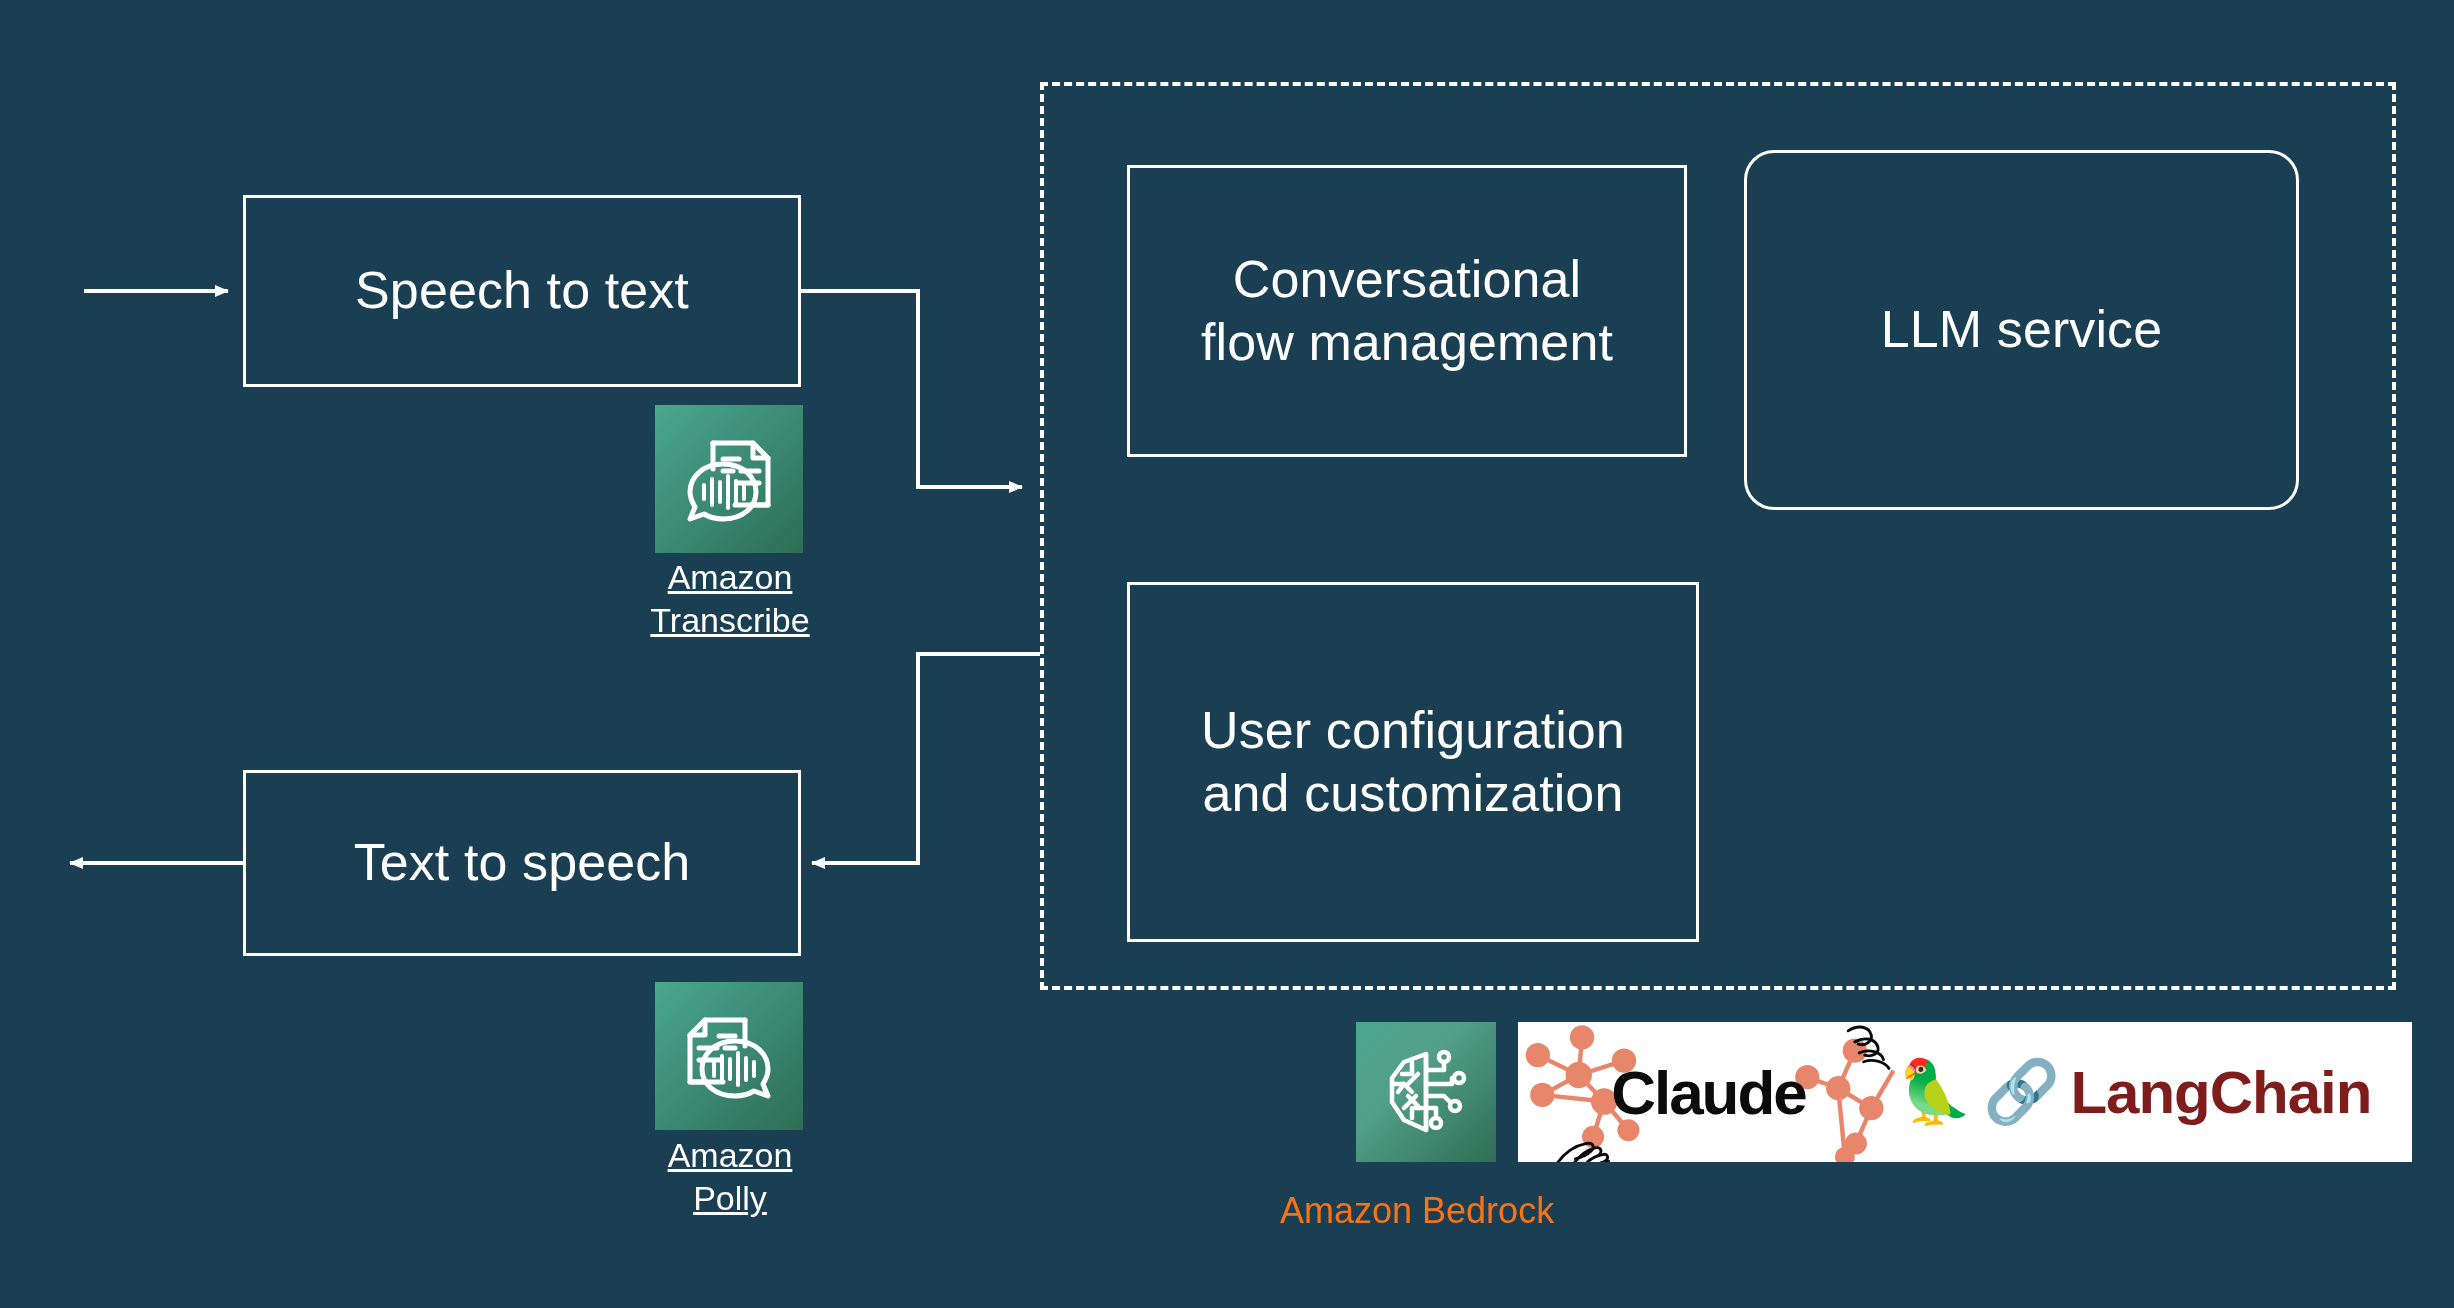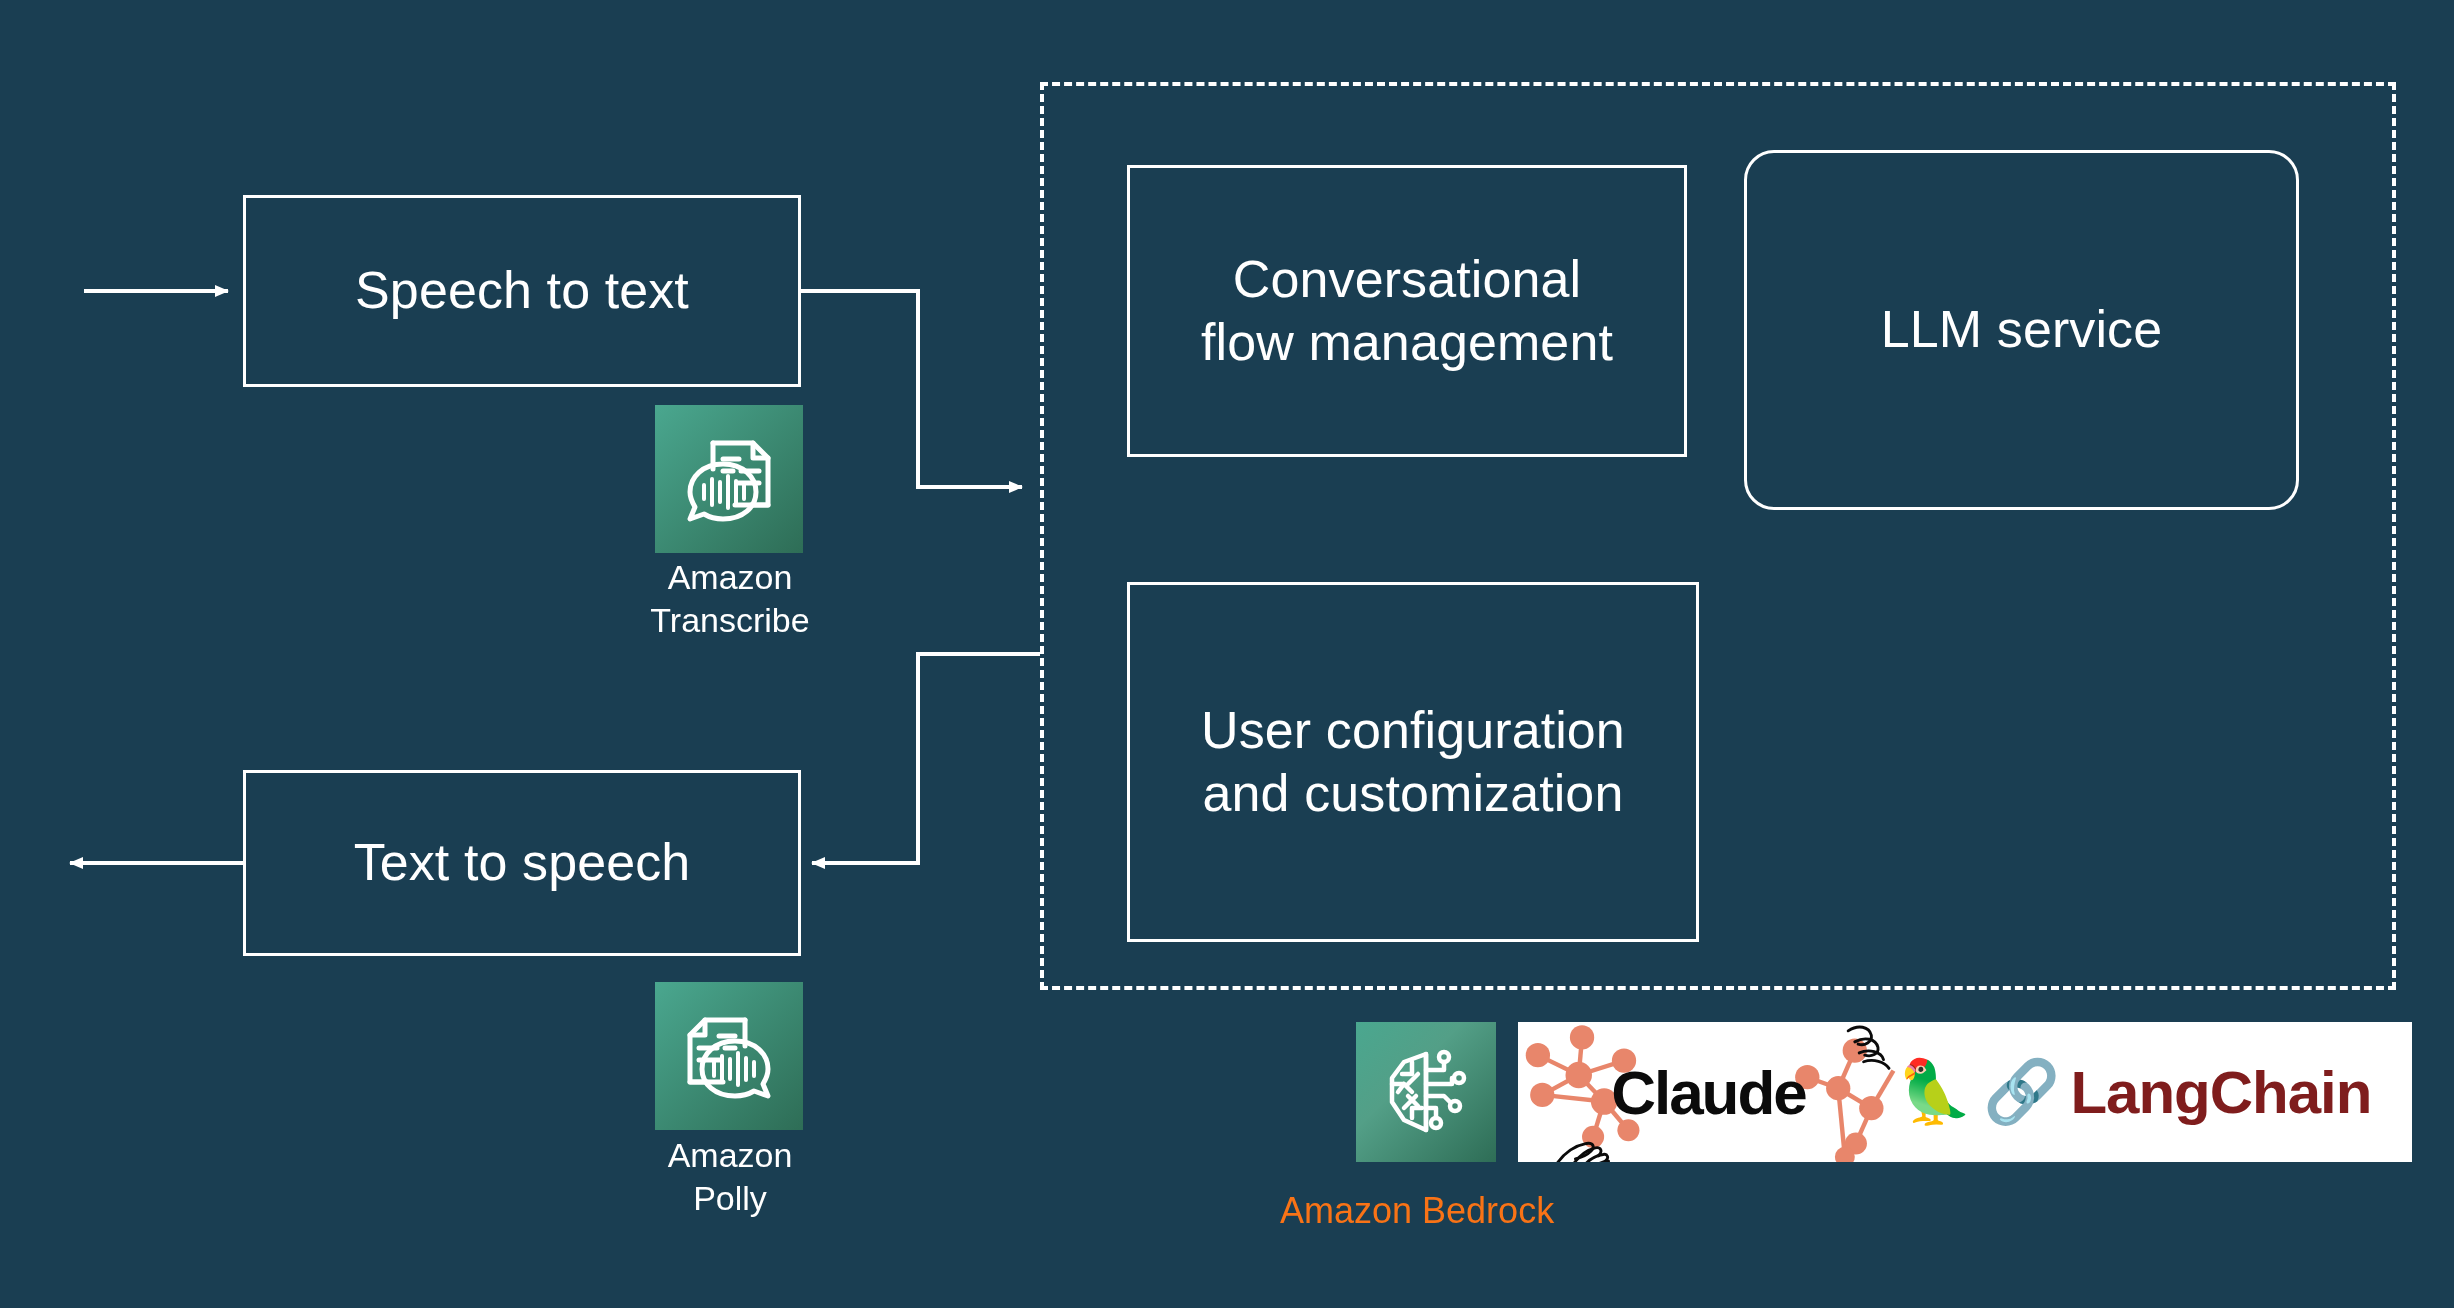--- a/index.html
+++ b/index.html
@@ -60,20 +60,21 @@
     justify-content: center;
   }
   .svc-tile svg { display: block; }
 
   .svc-caption {
     position: absolute;
     text-align: center;
     line-height: 1.26;
     color: #ffffff;
     white-space: pre-line;
+    text-decoration: underline;
   }
 
   
   .logo-plate {
     position: absolute;
     background: #ffffff;
     display: flex;
     align-items: center;
     overflow: hidden;
     padding-left: 36px;

